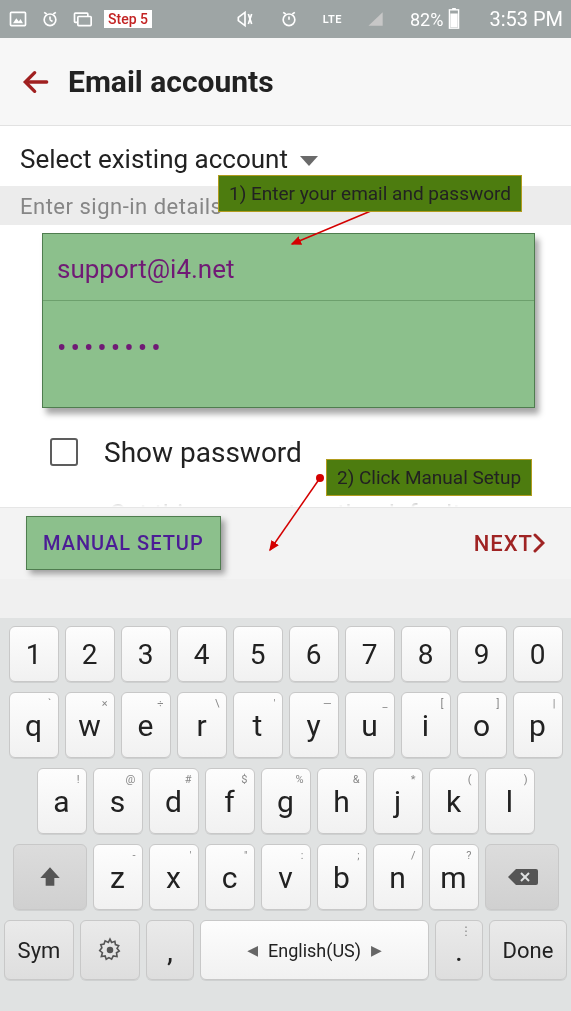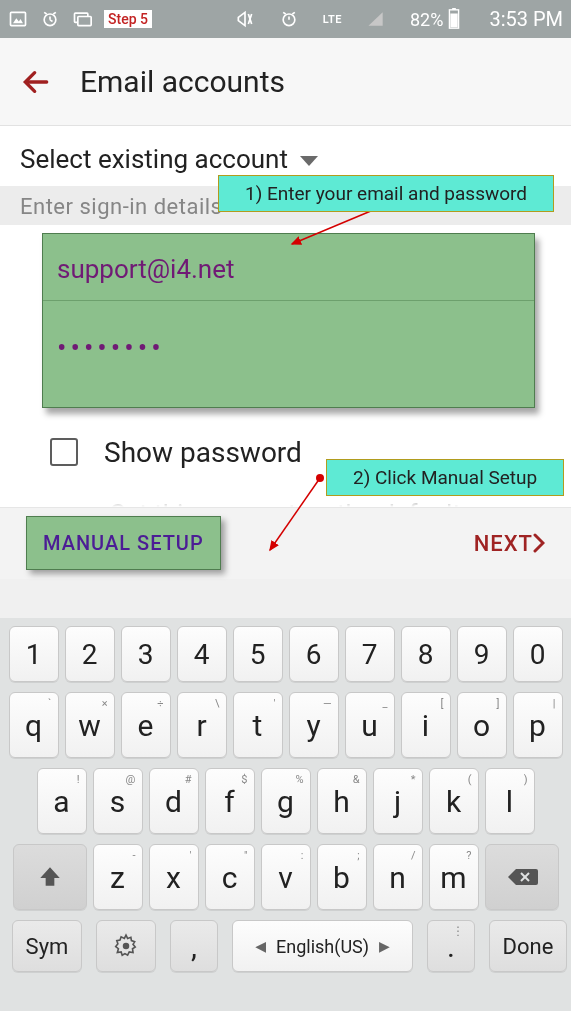--- a/index.html
+++ b/index.html
@@ -43,21 +43,21 @@
   
   .header {
     height: 88px;
     background: #f7f7f7;
     border-bottom: 1px solid #e2e2e2;
     display: flex;
     align-items: center;
     padding: 0 20px;
   }
   .back-arrow { width: 32px; height: 32px; display:inline-flex; align-items:center; justify-content:center; }
-  .header-title { font-size: 30px; color:#222; font-weight: 400; margin-left: 28px;}
+  .header-title { font-size: 30px; color:#222; font-weight: 700; margin-left: 16px;}
 
   
   .content { background: #fff; }
   .select-row {
     display:flex; align-items:center;
     font-size: 26px; color:#222;
     padding: 18px 20px 12px;
   }
   .dropdown-icon { margin-left: 10px; }
 
@@ -136,25 +136,25 @@
     color:#9f2323;
     font-size: 22px;
     font-weight: 500;
     letter-spacing: 1px;
   }
   .chevron-right { width:12px; height:20px; }
 
   
   .annotation {
     position:absolute;
-    background:#5eead4;
+    background:#4d7c0f;
     border:1px solid #b19c1e;
     font-size: 19px;
     color:#222;
-    padding: 6px 26px;
+    padding: 6px 10px;
     white-space: nowrap;
     z-index: 50;
   }
   svg.arrow-overlay {
     position:absolute; top:0; left:0; width:571px; height:1011px;
     pointer-events:none; z-index:49;
   }
 
   
   .keyboard {
@@ -183,21 +183,21 @@
   .row1 .key { width:50px; height: 56px; font-size:28px;}
   .row2 .key { width:50px; }
   .row3 .key { width:50px; }
   .row3 { padding: 0 26px;}
   .row4 .key { width:50px; }
   .row4 .shift, .row4 .backspace {
     width: 74px;
     background: linear-gradient(#dcdcdc,#d0d0d0);
   }
   .row5 { margin-bottom:0; }
-  .row5 .key { height: 52px; margin-left: 8px; }
+  .row5 .key { height: 60px; }
   .row5 .sym, .row5 .settings, .row5 .comma, .row5 .period, .row5 .done {
     width: 70px;
     background: linear-gradient(#eaeaea,#dedede);
     font-size:22px;
   }
   .row5 .settings { width:60px; }
   .row5 .comma, .row5 .period { width:48px; font-size:30px;}
   .row5 .space { flex:1; font-size:18px; display:flex; align-items:center; justify-content:center; gap:10px;}
   .row5 .done { width:78px; }
   .space .tri { font-size:14px; color:#666;}

